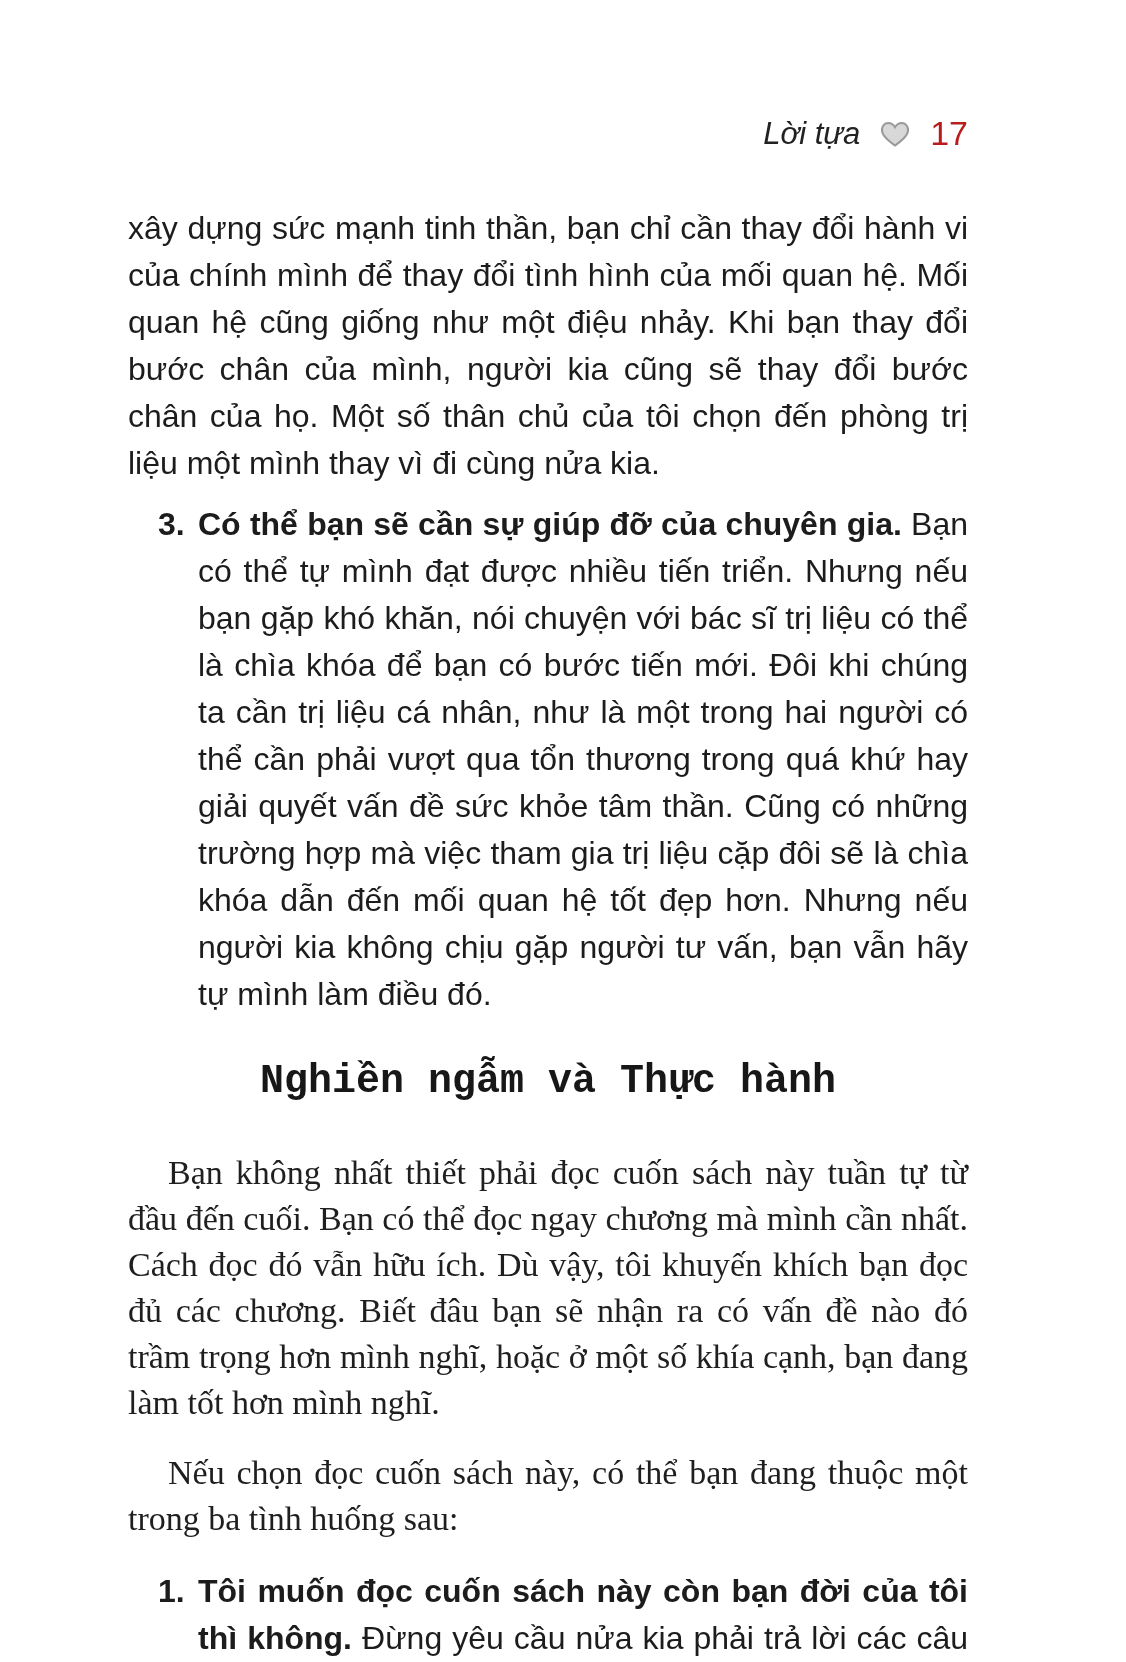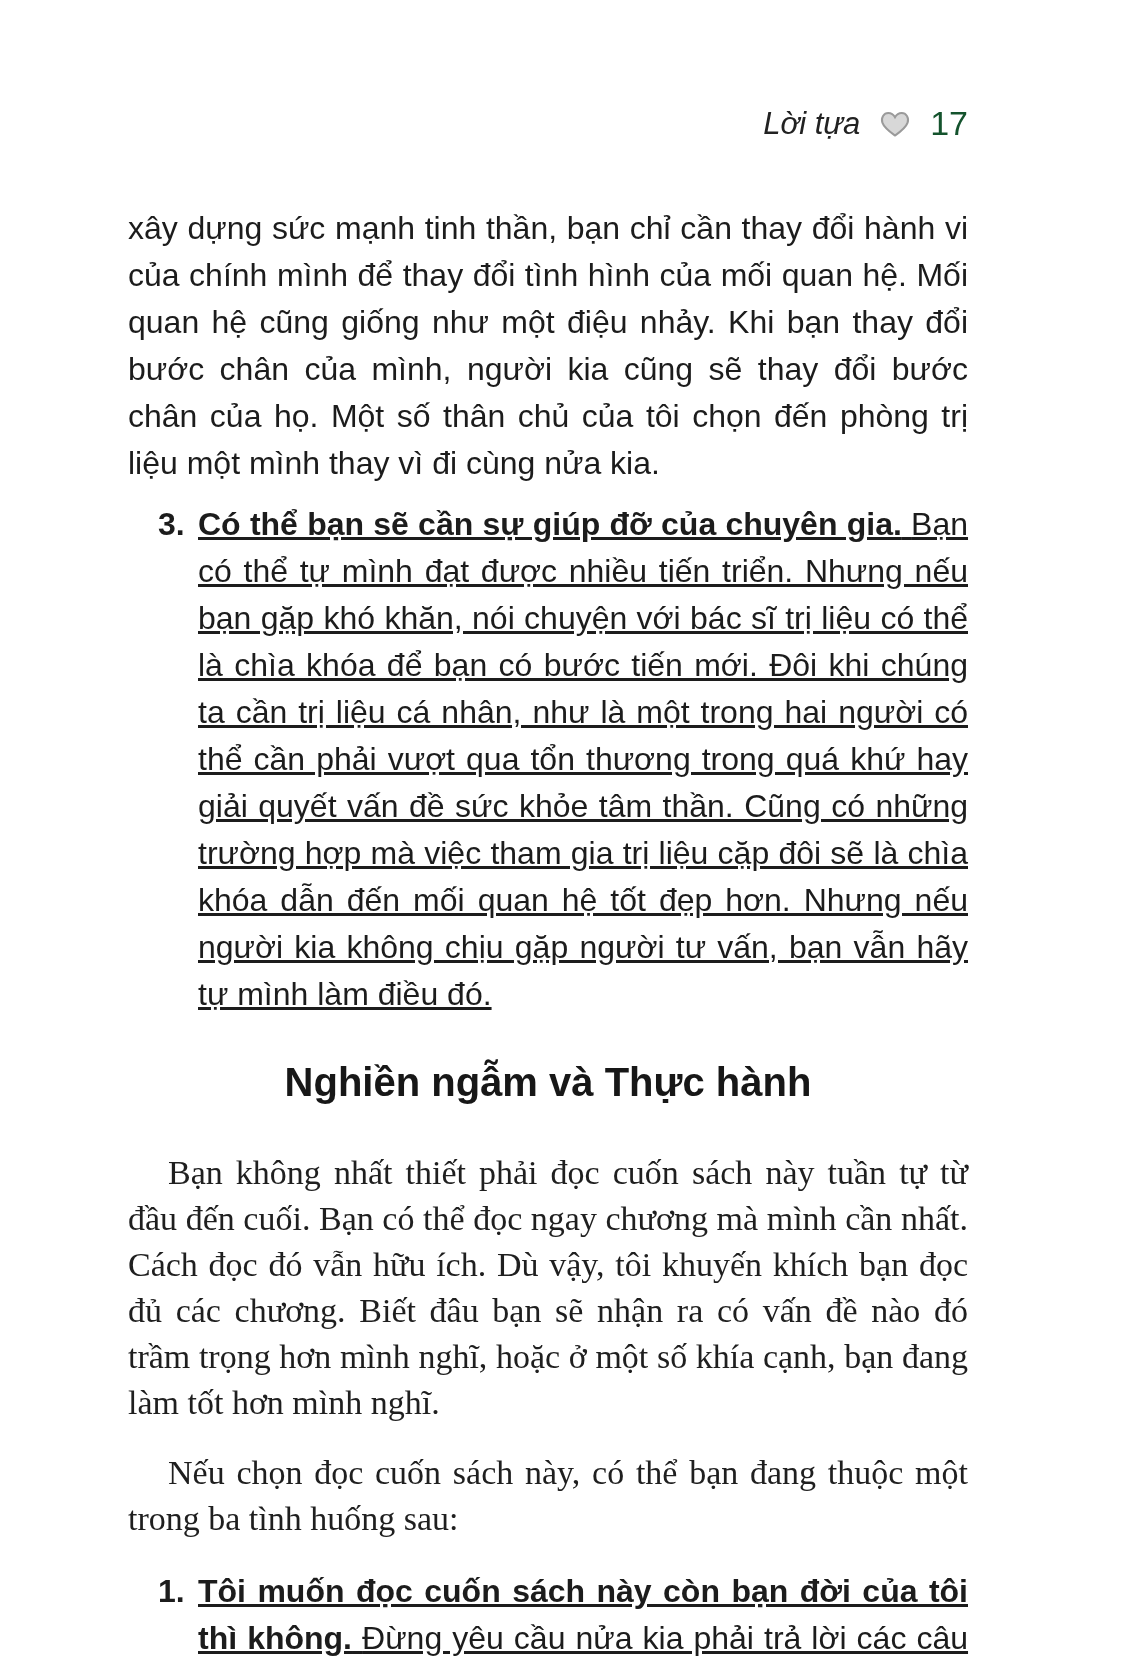--- a/index.html
+++ b/index.html
@@ -9,41 +9,41 @@
     width: 1126px;
     height: 1662px;
     background: #ffffff;
     overflow: hidden;
     color: #1b1b1b;
   }
 
   
   .running-header {
     position: absolute;
-    top: 104px;
+    top: 114px;
     right: 158px;
     display: flex;
     align-items: center;
     gap: 20px;
   }
   .running-header .section {
     font-family: "Liberation Sans", sans-serif;
     font-style: italic;
     font-size: 31px;
     color: #222222;
   }
   .running-header .heart {
     display: inline-flex;
     width: 30px;
     height: 28px;
   }
   .running-header .pageno {
     font-family: "Liberation Sans", sans-serif;
     font-size: 34px;
-    color: #14532d;
+    color: #b91c1c;
   }
 
   
   .column {
     position: absolute;
     left: 128px;
     top: 205px;
     width: 840px;
   }
 
@@ -65,29 +65,29 @@
   .item2-cont { }
 
   .list-item {
     display: flex;
     margin-left: 30px;
   }
   .list-item .num {
     flex: 0 0 40px;
     font-weight: bold;
   }
-  .list-item .li-body { flex: 1; text-decoration: underline; }
+  .list-item .li-body { flex: 1; }
   .li-lead { font-weight: bold; }
 
   .item3 { margin-top: 14px; }
 
   .section-heading {
     margin-top: 38px;
     text-align: center;
-    font-family: Liberation Sans, sans-serif;
+    font-family: Liberation Mono, monospace;
     font-weight: bold;
     font-size: 40px;
     line-height: 52px;
     color: #171717;
   }
 
   .body-para {
     margin-top: 24px;
     text-indent: 40px;
   }

